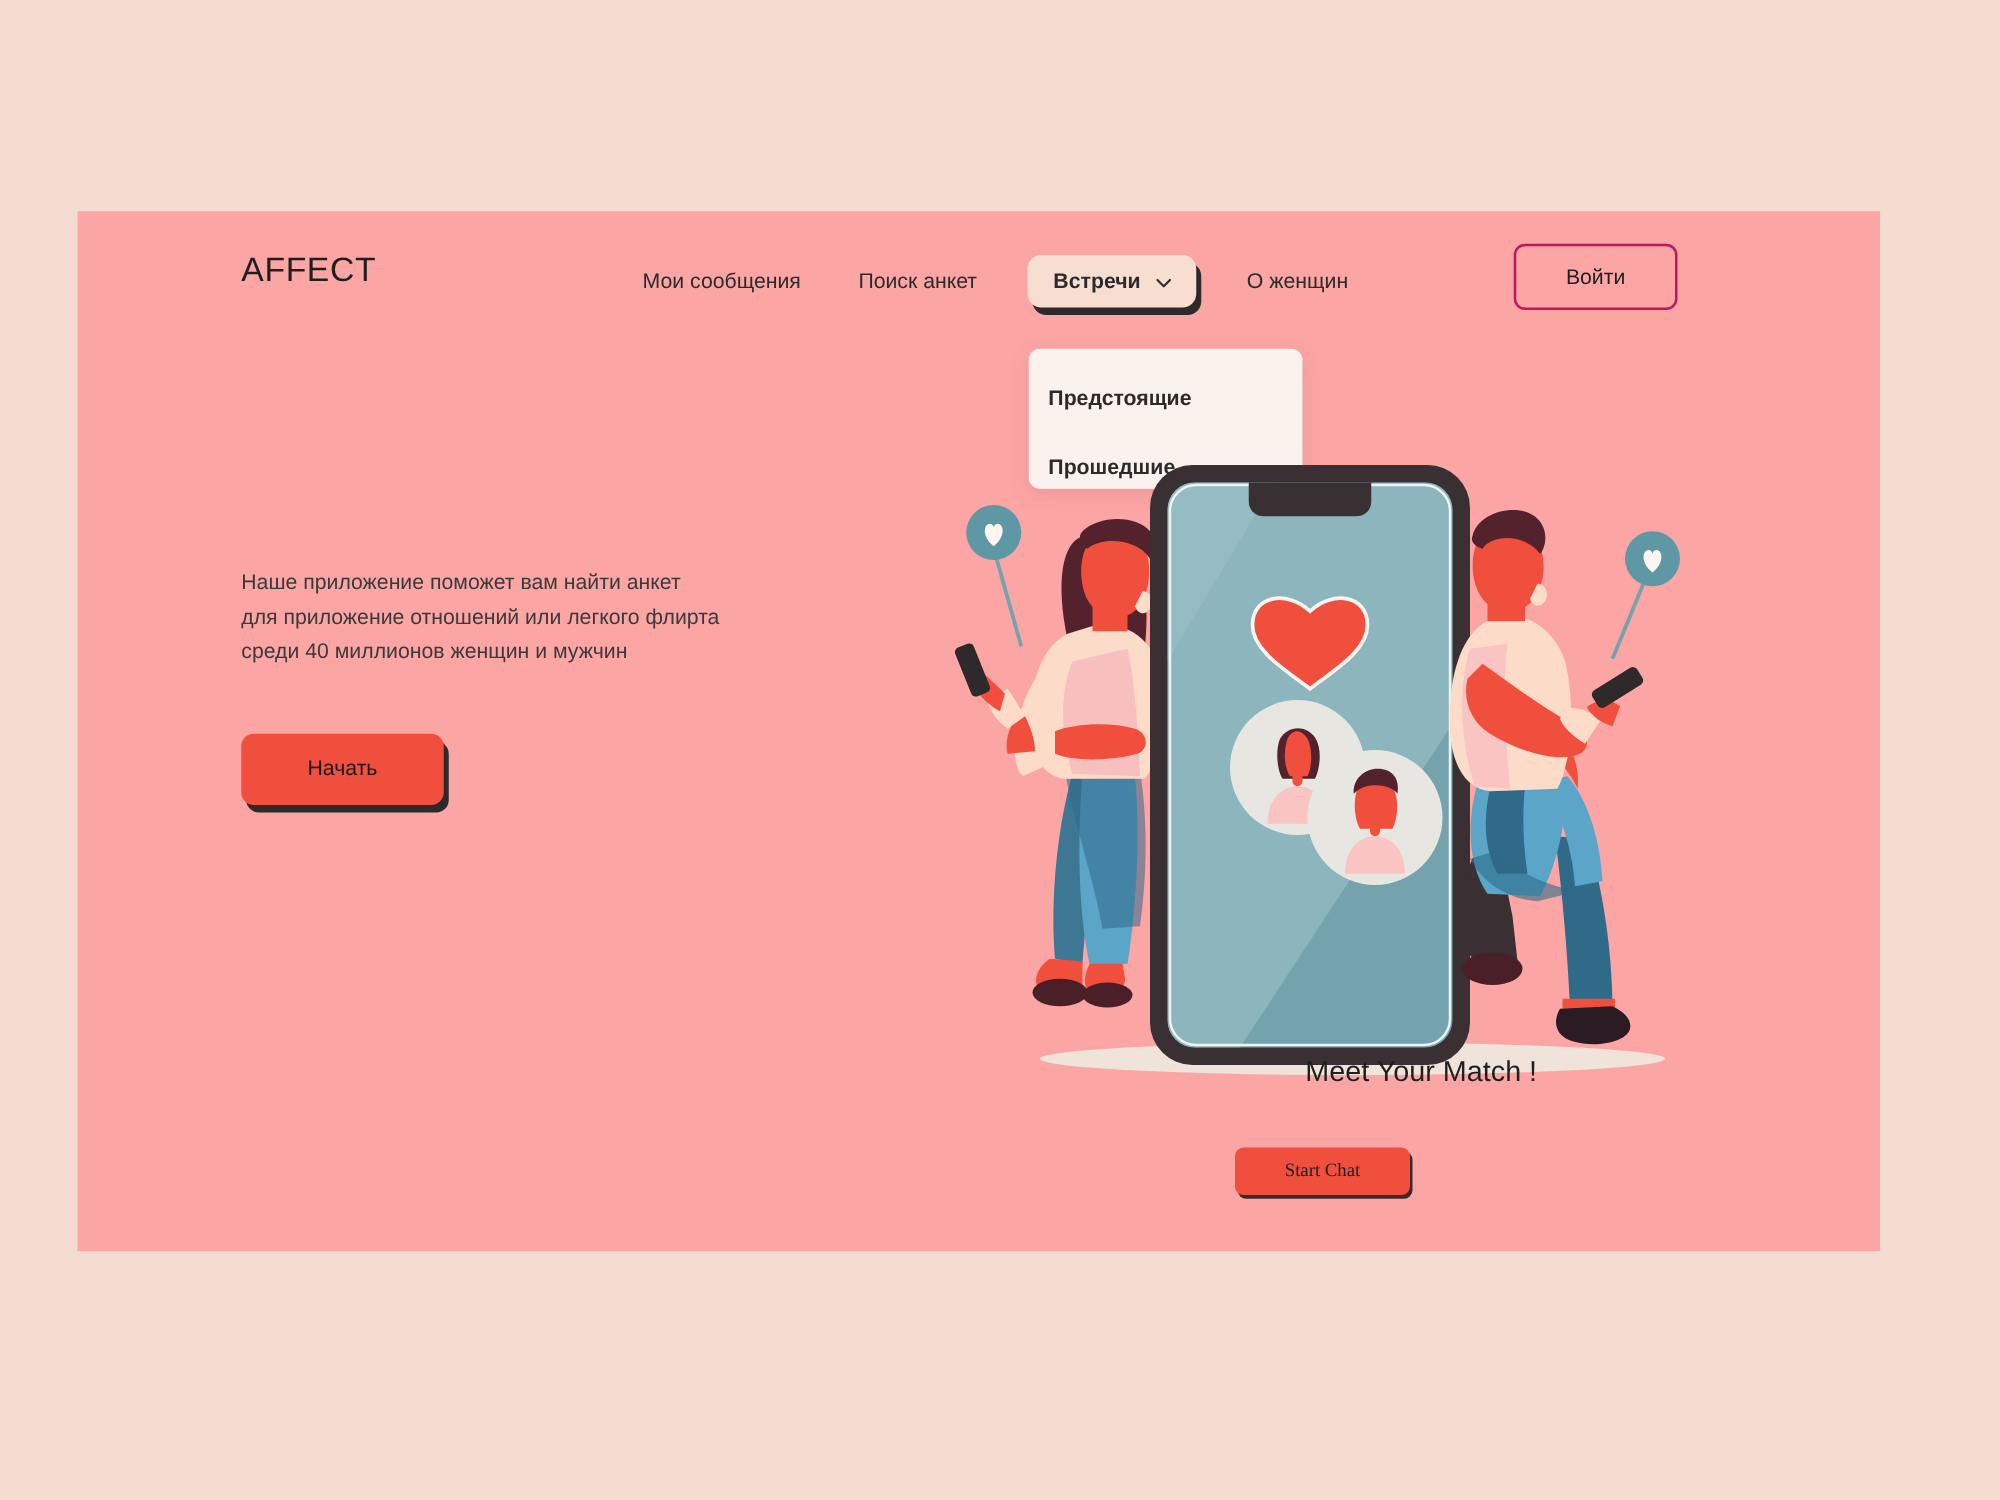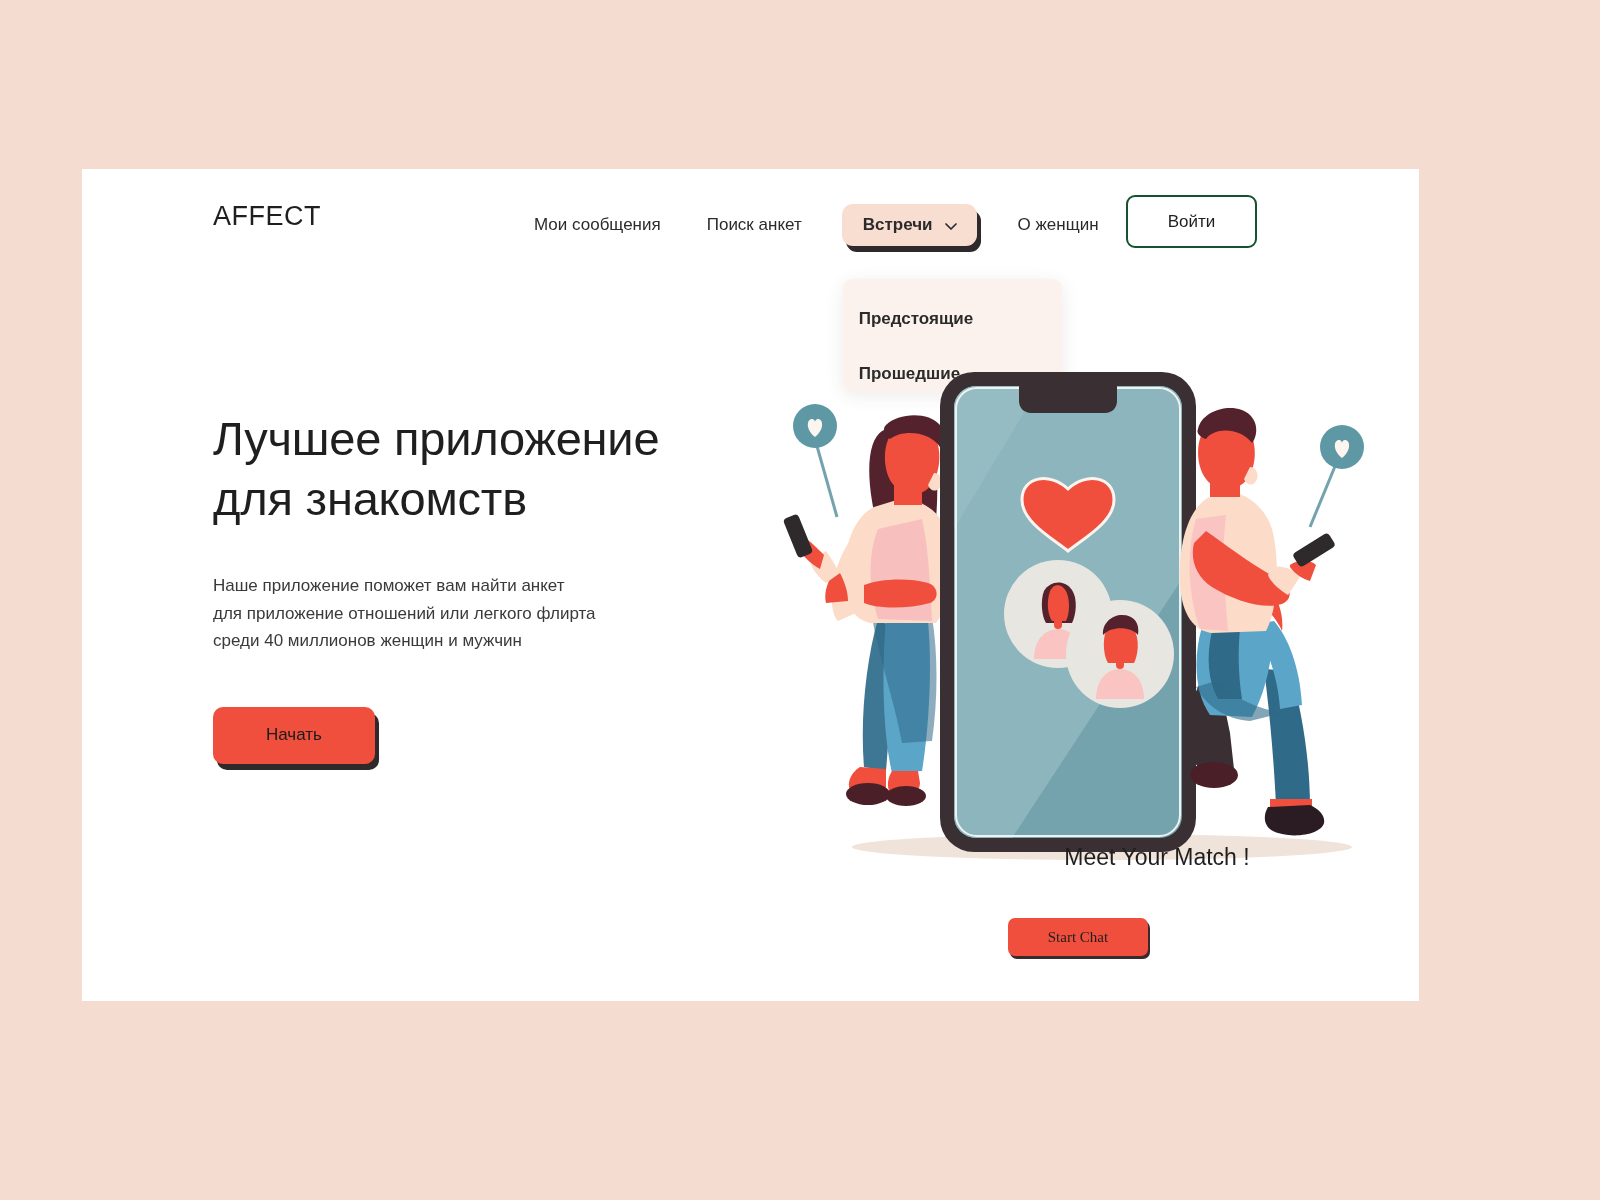--- a/index.html
+++ b/index.html
@@ -6,23 +6,23 @@
   html, body {
     width: 1600px; height: 1200px;
     background: #f4dcd0;
     font-family: "Liberation Sans", sans-serif;
     overflow: hidden;
   }
   #stage { position: relative; width: 1600px; height: 1200px; }
 
   .card {
     position: absolute;
-    left: 82px; top: 169px;
-    width: 1337px; height: 832px;
-    background: #ffffff;
+    left: 62px; top: 169px;
+    width: 1442px; height: 832px;
+    background: #fca5a5;
   }
 
   
   .header {
     position: absolute; left: 0; top: 0;
     width: 100%; height: 110px;
   }
   .logo {
     position: absolute; left: 131px; top: 32px;
     font-size: 27px; letter-spacing: 0.5px;
@@ -70,21 +70,21 @@
   .dd-item {
     font-size: 17px; color: #2b2b2b;
     padding: 10px 0 10px 16px;
     cursor: pointer;
   }
   .dd-item + .dd-item { margin-top: 15px; }
 
   .login-btn {
     position: absolute; right: 162px; top: 26px;
     width: 131px; height: 53px;
-    border: 2px solid #14532d;
+    border: 2px solid #be185d;
     border-radius: 9px;
     background: transparent;
     color: #1f1f1f; font-size: 17px;
     font-family: "Liberation Sans", sans-serif;
     cursor: pointer;
   }
 
   
   .hero-text { position: absolute; left: 131px; top: 240px; width: 560px; }
   .hero-title {
@@ -163,24 +163,20 @@
           </div>
         </div>
 
         <div class="nav-link">О женщин</div>
       </div>
 
       <button class="login-btn">Войти</button>
     </div>
 
     <div class="hero-text">
-      <div class="hero-title">
-        <div>Лучшее приложение</div>
-        <div>для знакомств</div>
-      </div>
       <div class="hero-sub">
         <div>Наше приложение поможет вам найти анкет</div>
         <div>для приложение отношений или легкого флирта</div>
         <div>среди 40 миллионов женщин и мужчин</div>
       </div>
       <button class="start-btn">Начать</button>
     </div>
 
     <div class="illu">
       <svg viewBox="0 0 640 540" width="640" height="540" aria-hidden="true">

